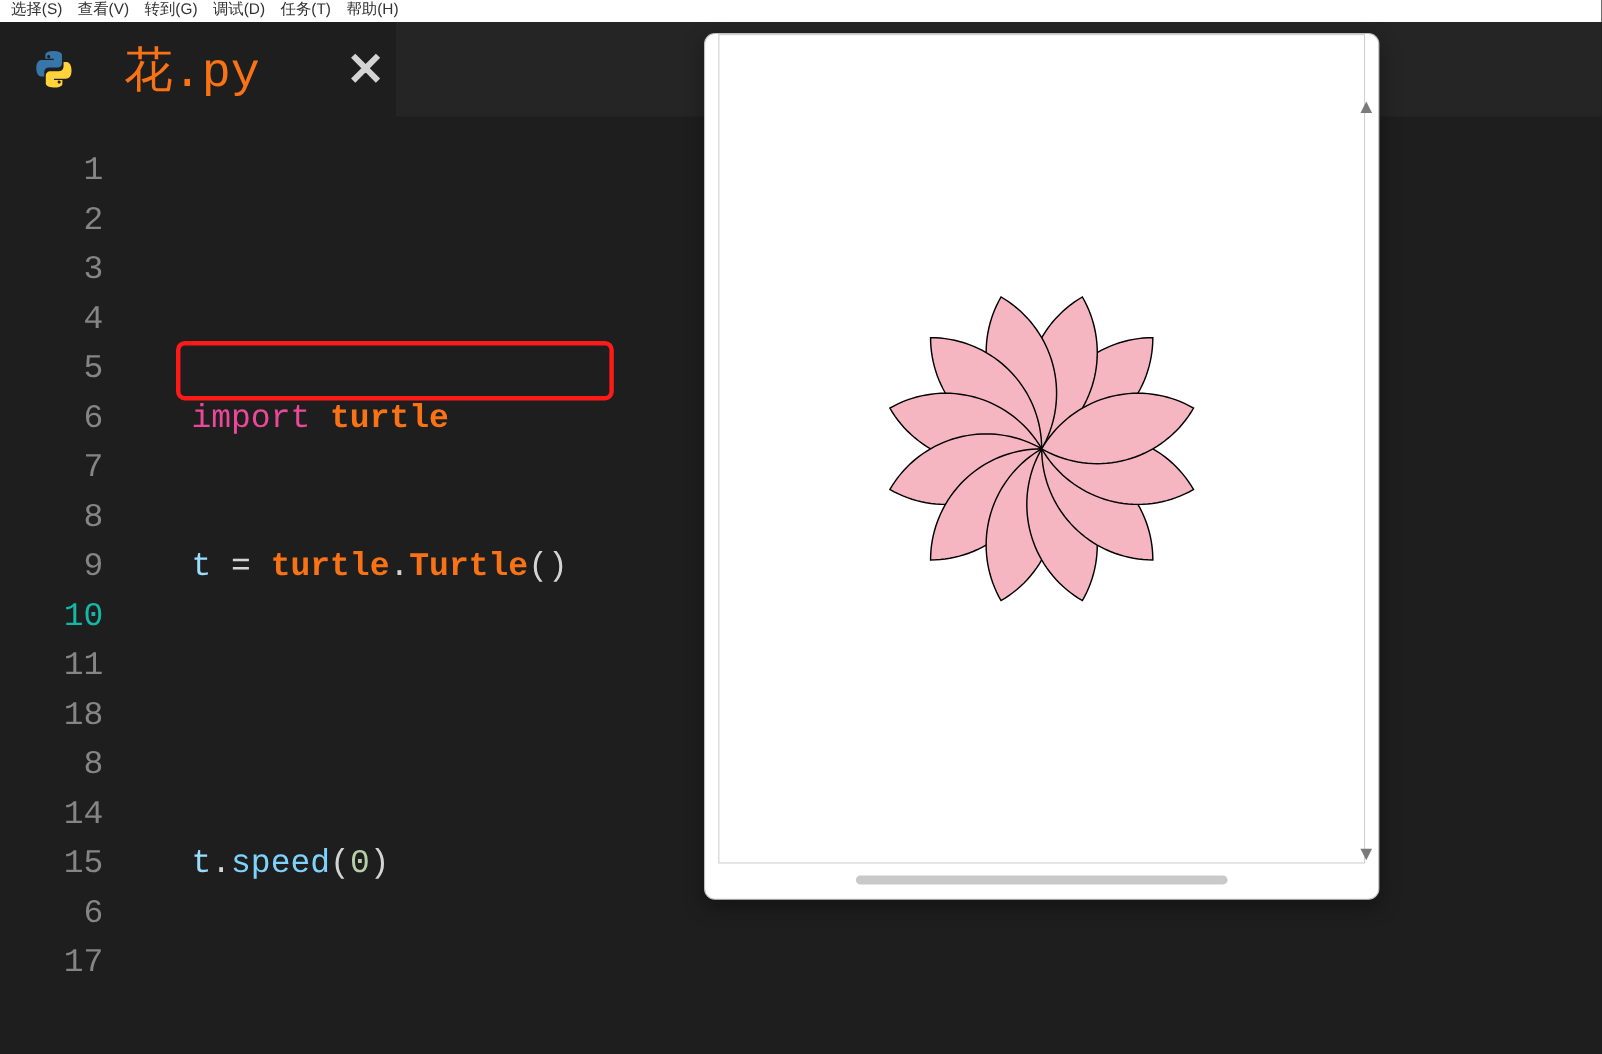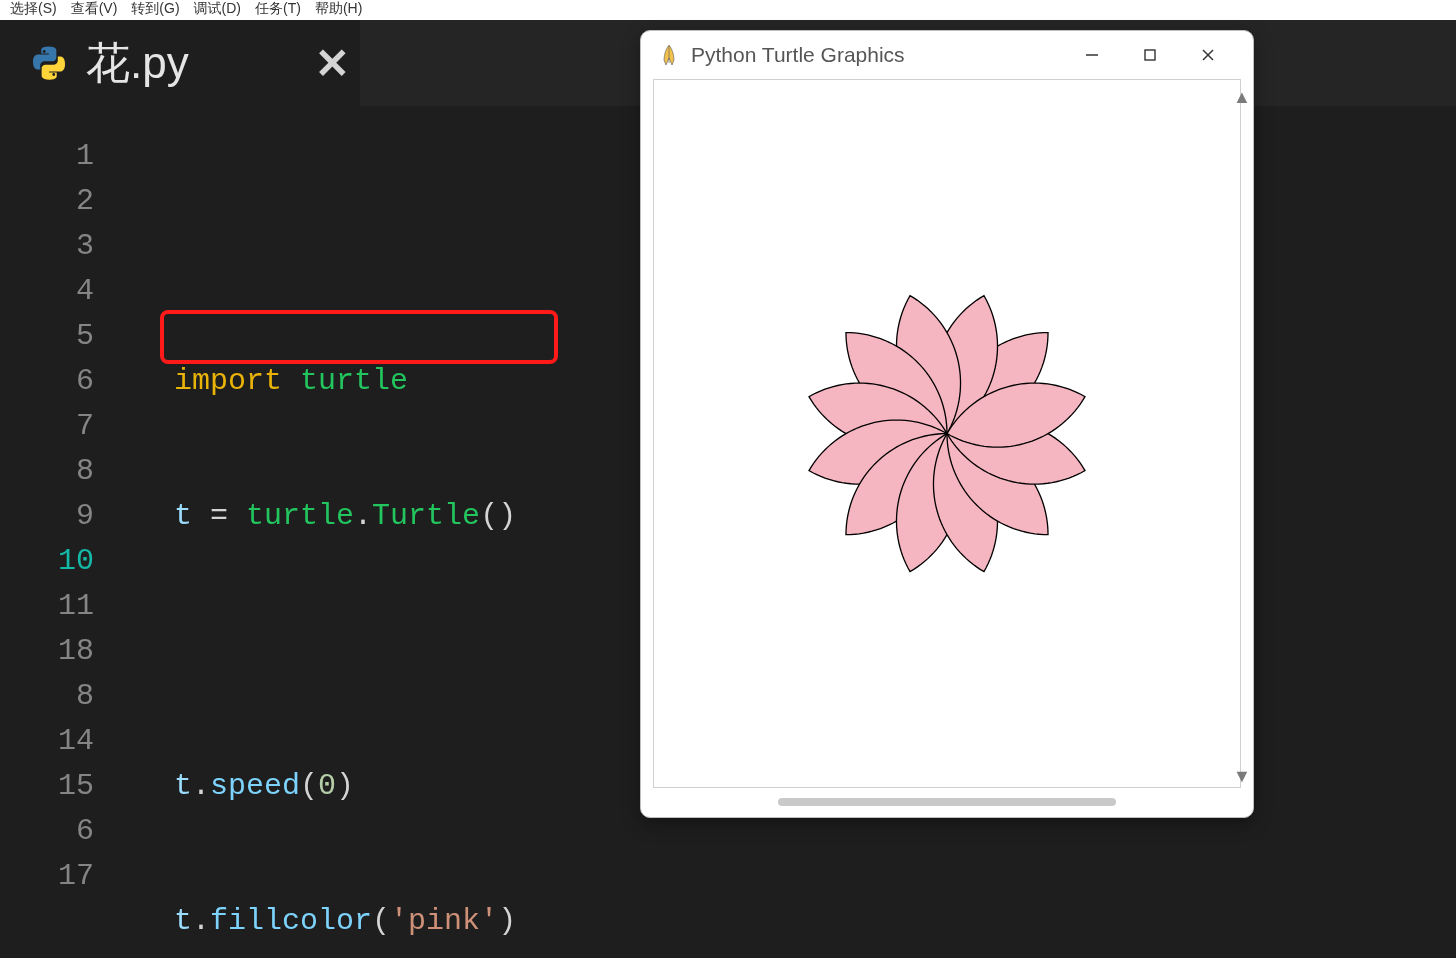--- a/index.html
+++ b/index.html
@@ -38,24 +38,25 @@
     align-items: center;
     padding: 0 38px 0 30px;
     position: relative;
     min-width: 360px;
   }
   .tab .pyicon {
     margin-right: 18px;
     display: inline-flex;
   }
   .tab .title {
-    color: #e5e5e5;
+    color: #f97316;
     font-size: 44px;
     font-weight: 400;
-    font-family: Liberation Sans, sans-serif;
+    font-family: Liberation Mono, monospace;
+    margin-left: 27px;
   }
   .tab .close {
     position: absolute;
     right: -18px;
     top: 50%;
     transform: translateY(-50%);
     color: #d4d4d4;
     font-size: 42px;
     font-weight: bold;
     padding: 0 28px;
@@ -75,22 +76,22 @@
     user-select: none;
   }
   .gutter div { padding-right: 26px; height: 45px; line-height: 45px; }
   .code {
     flex: 1;
     color: #d4d4d4;
     white-space: pre;
     position: relative;
   }
   .line { height: 45px; line-height: 45px; position: relative; }
-  .kw   { color: #eab308; }
-  .mod  { color: #22c55e; }
+  .kw   { color: #ec4899; }
+  .mod  { color: #f97316; font-weight: bold; }
   .var  { color: #9cdcfe; }
   .fn   { color: #7dd3fc; }
   .num  { color: #b5cea8; }
   .str  { color: #ce9178; }
   .op   { color: #d4d4d4; }
   .pn   { color: #d4d4d4; }
   .highlight-box {
     position: absolute;
     border: 4px solid #ff1a1a;
     border-radius: 8px;
@@ -216,63 +217,36 @@
   </div>
 
   <div class="code">
     
     <div class="highlight-box" style="left:40px; top:176px; width:398px; height:54px;"></div>
 
     <div class="line"><span>   </span><span class="kw">import</span><span> </span><span class="mod">turtle</span></div>
     <div class="line"><span>   </span><span class="var">t</span><span class="op"> = </span><span class="mod">turtle</span><span class="pn">.</span><span class="mod">Turtle</span><span class="pn">()</span></div>
     <div class="line"></div>
     <div class="line"><span>   </span><span class="var">t</span><span class="pn">.</span><span class="fn">speed</span><span class="pn">(</span><span class="num">0</span><span class="pn">)</span></div>
-    <div class="line"><span>   </span><span class="var">t</span><span class="pn">.</span><span class="fn">fillcolor</span><span class="pn">(</span><span class="str">'pink'</span><span class="pn">)</span></div>
     
     
     
     
     
     
     
     
     
     
     
     
   </div>
 </div>
 
 <div class="turtle-window">
-  <div class="tw-titlebar">
-    <span class="feather">
-      <svg width="20" height="24" viewBox="0 0 20 24">
-        <path d="M10 2 C7 6 5 11 5 17 L7 22 L10 15 L13 22 L15 17 C15 11 13 6 10 2 Z" fill="#f2c14e" stroke="#555" stroke-width="0.6"></path>
-        <path d="M10 3 L10 20" stroke="#555" stroke-width="0.6"></path>
-      </svg>
-    </span>
-    <span class="tw-title">Python Turtle Graphics</span>
-    <span class="tw-spacer"></span>
-    <span class="tw-btn">
-      <svg width="14" height="14" viewBox="0 0 14 14">
-          <line x1="1" y1="7" x2="13" y2="7" stroke="#333" stroke-width="1.4"></line>
-        </svg>
-    </span>
-    <span class="tw-btn">
-      <svg width="14" height="14" viewBox="0 0 14 14">
-          <rect x="2" y="2" width="10" height="10" fill="none" stroke="#333" stroke-width="1.4"></rect>
-        </svg>
-    </span>
-    <span class="tw-btn">
-      <svg width="14" height="14" viewBox="0 0 14 14">
-          <line x1="2" y1="2" x2="12" y2="12" stroke="#333" stroke-width="1.4"></line>
-          <line x1="12" y1="2" x2="2" y2="12" stroke="#333" stroke-width="1.4"></line>
-        </svg>
-    </span>
-  </div>
 
   <div class="tw-canvas-wrap">
     <svg class="tw-canvas" id="turtle-canvas" viewBox="-290 -350 580 700">
         <path d="M 0 0 L 4.36 -0.10 L 8.72 -0.38 L 13.05 -0.86 L 17.36 -1.52 L 21.64 -2.37 L 25.88 -3.41 L 30.07 -4.63 L 34.20 -6.03 L 38.27 -7.61 L 42.26 -9.37 L 46.17 -11.30 L 50.00 -13.40 L 53.73 -15.66 L 57.36 -18.08 L 60.88 -20.66 L 64.28 -23.40 L 67.56 -26.27 L 70.71 -29.29 L 73.73 -32.44 L 76.60 -35.72 L 79.34 -39.12 L 81.92 -42.64 L 84.34 -46.27 L 86.60 -50.00 L 88.70 -53.83 L 90.63 -57.74 L 92.39 -61.73 L 93.97 -65.80 L 95.37 -69.93 L 96.59 -74.12 L 97.63 -78.36 L 98.48 -82.64 L 99.14 -86.95 L 99.62 -91.28 L 99.90 -95.64 L 100.00 -100.00 L 95.64 -99.90 L 91.28 -99.62 L 86.95 -99.14 L 82.64 -98.48 L 78.36 -97.63 L 74.12 -96.59 L 69.93 -95.37 L 65.80 -93.97 L 61.73 -92.39 L 57.74 -90.63 L 53.83 -88.70 L 50.00 -86.60 L 46.27 -84.34 L 42.64 -81.92 L 39.12 -79.34 L 35.72 -76.60 L 32.44 -73.73 L 29.29 -70.71 L 26.27 -67.56 L 23.40 -64.28 L 20.66 -60.88 L 18.08 -57.36 L 15.66 -53.73 L 13.40 -50.00 L 11.30 -46.17 L 9.37 -42.26 L 7.61 -38.27 L 6.03 -34.20 L 4.63 -30.07 L 3.41 -25.88 L 2.37 -21.64 L 1.52 -17.36 L 0.86 -13.05 L 0.38 -8.72 L 0.10 -4.36 L -0.00 -0.00 Z" fill="#f6b6c1" stroke="#000000" stroke-width="1.3"></path>
         <path d="M 0 0 L 3.73 -2.26 L 7.36 -4.69 L 10.88 -7.27 L 14.28 -10.00 L 17.56 -12.87 L 20.71 -15.89 L 23.73 -19.04 L 26.60 -22.32 L 29.34 -25.73 L 31.92 -29.24 L 34.34 -32.87 L 36.60 -36.60 L 38.70 -40.43 L 40.63 -44.34 L 42.39 -48.33 L 43.97 -52.40 L 45.37 -56.53 L 46.59 -60.72 L 47.63 -64.96 L 48.48 -69.24 L 49.14 -73.55 L 49.62 -77.89 L 49.90 -82.24 L 50.00 -86.60 L 49.90 -90.96 L 49.62 -95.32 L 49.14 -99.66 L 48.48 -103.97 L 47.63 -108.25 L 46.59 -112.48 L 45.37 -116.67 L 43.97 -120.80 L 42.39 -124.87 L 40.63 -128.86 L 38.70 -132.78 L 36.60 -136.60 L 32.87 -134.34 L 29.24 -131.92 L 25.73 -129.34 L 22.32 -126.60 L 19.04 -123.73 L 15.89 -120.71 L 12.87 -117.56 L 10.00 -114.28 L 7.27 -110.88 L 4.69 -107.36 L 2.26 -103.73 L 0.00 -100.00 L -2.10 -96.17 L -4.03 -92.26 L -5.79 -88.27 L -7.37 -84.20 L -8.77 -80.07 L -9.99 -75.88 L -11.03 -71.64 L -11.88 -67.36 L -12.54 -63.05 L -13.02 -58.72 L -13.30 -54.36 L -13.40 -50.00 L -13.30 -45.64 L -13.02 -41.28 L -12.54 -36.95 L -11.88 -32.64 L -11.03 -28.36 L -9.99 -24.12 L -8.77 -19.93 L -7.37 -15.80 L -5.79 -11.73 L -4.03 -7.74 L -2.10 -3.83 L -0.00 -0.00 Z" fill="#f6b6c1" stroke="#000000" stroke-width="1.3"></path>
         <path d="M 0 0 L 2.10 -3.83 L 4.03 -7.74 L 5.79 -11.73 L 7.37 -15.80 L 8.77 -19.93 L 9.99 -24.12 L 11.03 -28.36 L 11.88 -32.64 L 12.54 -36.95 L 13.02 -41.28 L 13.30 -45.64 L 13.40 -50.00 L 13.30 -54.36 L 13.02 -58.72 L 12.54 -63.05 L 11.88 -67.36 L 11.03 -71.64 L 9.99 -75.88 L 8.77 -80.07 L 7.37 -84.20 L 5.79 -88.27 L 4.03 -92.26 L 2.10 -96.17 L 0.00 -100.00 L -2.26 -103.73 L -4.69 -107.36 L -7.27 -110.88 L -10.00 -114.28 L -12.87 -117.56 L -15.89 -120.71 L -19.04 -123.73 L -22.32 -126.60 L -25.73 -129.34 L -29.24 -131.92 L -32.87 -134.34 L -36.60 -136.60 L -38.70 -132.78 L -40.63 -128.86 L -42.39 -124.87 L -43.97 -120.80 L -45.37 -116.67 L -46.59 -112.48 L -47.63 -108.25 L -48.48 -103.97 L -49.14 -99.66 L -49.62 -95.32 L -49.90 -90.96 L -50.00 -86.60 L -49.90 -82.24 L -49.62 -77.89 L -49.14 -73.55 L -48.48 -69.24 L -47.63 -64.96 L -46.59 -60.72 L -45.37 -56.53 L -43.97 -52.40 L -42.39 -48.33 L -40.63 -44.34 L -38.70 -40.43 L -36.60 -36.60 L -34.34 -32.87 L -31.92 -29.24 L -29.34 -25.73 L -26.60 -22.32 L -23.73 -19.04 L -20.71 -15.89 L -17.56 -12.87 L -14.28 -10.00 L -10.88 -7.27 L -7.36 -4.69 L -3.73 -2.26 L -0.00 0.00 Z" fill="#f6b6c1" stroke="#000000" stroke-width="1.3"></path>
         <path d="M 0 0 L -0.10 -4.36 L -0.38 -8.72 L -0.86 -13.05 L -1.52 -17.36 L -2.37 -21.64 L -3.41 -25.88 L -4.63 -30.07 L -6.03 -34.20 L -7.61 -38.27 L -9.37 -42.26 L -11.30 -46.17 L -13.40 -50.00 L -15.66 -53.73 L -18.08 -57.36 L -20.66 -60.88 L -23.40 -64.28 L -26.27 -67.56 L -29.29 -70.71 L -32.44 -73.73 L -35.72 -76.60 L -39.12 -79.34 L -42.64 -81.92 L -46.27 -84.34 L -50.00 -86.60 L -53.83 -88.70 L -57.74 -90.63 L -61.73 -92.39 L -65.80 -93.97 L -69.93 -95.37 L -74.12 -96.59 L -78.36 -97.63 L -82.64 -98.48 L -86.95 -99.14 L -91.28 -99.62 L -95.64 -99.90 L -100.00 -100.00 L -99.90 -95.64 L -99.62 -91.28 L -99.14 -86.95 L -98.48 -82.64 L -97.63 -78.36 L -96.59 -74.12 L -95.37 -69.93 L -93.97 -65.80 L -92.39 -61.73 L -90.63 -57.74 L -88.70 -53.83 L -86.60 -50.00 L -84.34 -46.27 L -81.92 -42.64 L -79.34 -39.12 L -76.60 -35.72 L -73.73 -32.44 L -70.71 -29.29 L -67.56 -26.27 L -64.28 -23.40 L -60.88 -20.66 L -57.36 -18.08 L -53.73 -15.66 L -50.00 -13.40 L -46.17 -11.30 L -42.26 -9.37 L -38.27 -7.61 L -34.20 -6.03 L -30.07 -4.63 L -25.88 -3.41 L -21.64 -2.37 L -17.36 -1.52 L -13.05 -0.86 L -8.72 -0.38 L -4.36 -0.10 L -0.00 0.00 Z" fill="#f6b6c1" stroke="#000000" stroke-width="1.3"></path>
         <path d="M 0 0 L -2.26 -3.73 L -4.69 -7.36 L -7.27 -10.88 L -10.00 -14.28 L -12.87 -17.56 L -15.89 -20.71 L -19.04 -23.73 L -22.32 -26.60 L -25.73 -29.34 L -29.24 -31.92 L -32.87 -34.34 L -36.60 -36.60 L -40.43 -38.70 L -44.34 -40.63 L -48.33 -42.39 L -52.40 -43.97 L -56.53 -45.37 L -60.72 -46.59 L -64.96 -47.63 L -69.24 -48.48 L -73.55 -49.14 L -77.89 -49.62 L -82.24 -49.90 L -86.60 -50.00 L -90.96 -49.90 L -95.32 -49.62 L -99.66 -49.14 L -103.97 -48.48 L -108.25 -47.63 L -112.48 -46.59 L -116.67 -45.37 L -120.80 -43.97 L -124.87 -42.39 L -128.86 -40.63 L -132.78 -38.70 L -136.60 -36.60 L -134.34 -32.87 L -131.92 -29.24 L -129.34 -25.73 L -126.60 -22.32 L -123.73 -19.04 L -120.71 -15.89 L -117.56 -12.87 L -114.28 -10.00 L -110.88 -7.27 L -107.36 -4.69 L -103.73 -2.26 L -100.00 -0.00 L -96.17 2.10 L -92.26 4.03 L -88.27 5.79 L -84.20 7.37 L -80.07 8.77 L -75.88 9.99 L -71.64 11.03 L -67.36 11.88 L -63.05 12.54 L -58.72 13.02 L -54.36 13.30 L -50.00 13.40 L -45.64 13.30 L -41.28 13.02 L -36.95 12.54 L -32.64 11.88 L -28.36 11.03 L -24.12 9.99 L -19.93 8.77 L -15.80 7.37 L -11.73 5.79 L -7.74 4.03 L -3.83 2.10 L -0.00 0.00 Z" fill="#f6b6c1" stroke="#000000" stroke-width="1.3"></path>
         <path d="M 0 0 L -3.83 -2.10 L -7.74 -4.03 L -11.73 -5.79 L -15.80 -7.37 L -19.93 -8.77 L -24.12 -9.99 L -28.36 -11.03 L -32.64 -11.88 L -36.95 -12.54 L -41.28 -13.02 L -45.64 -13.30 L -50.00 -13.40 L -54.36 -13.30 L -58.72 -13.02 L -63.05 -12.54 L -67.36 -11.88 L -71.64 -11.03 L -75.88 -9.99 L -80.07 -8.77 L -84.20 -7.37 L -88.27 -5.79 L -92.26 -4.03 L -96.17 -2.10 L -100.00 -0.00 L -103.73 2.26 L -107.36 4.69 L -110.88 7.27 L -114.28 10.00 L -117.56 12.87 L -120.71 15.89 L -123.73 19.04 L -126.60 22.32 L -129.34 25.73 L -131.92 29.24 L -134.34 32.87 L -136.60 36.60 L -132.78 38.70 L -128.86 40.63 L -124.87 42.39 L -120.80 43.97 L -116.67 45.37 L -112.48 46.59 L -108.25 47.63 L -103.97 48.48 L -99.66 49.14 L -95.32 49.62 L -90.96 49.90 L -86.60 50.00 L -82.24 49.90 L -77.89 49.62 L -73.55 49.14 L -69.24 48.48 L -64.96 47.63 L -60.72 46.59 L -56.53 45.37 L -52.40 43.97 L -48.33 42.39 L -44.34 40.63 L -40.43 38.70 L -36.60 36.60 L -32.87 34.34 L -29.24 31.92 L -25.73 29.34 L -22.32 26.60 L -19.04 23.73 L -15.89 20.71 L -12.87 17.56 L -10.00 14.28 L -7.27 10.88 L -4.69 7.36 L -2.26 3.73 L 0.00 0.00 Z" fill="#f6b6c1" stroke="#000000" stroke-width="1.3"></path>
         <path d="M 0 0 L -4.36 0.10 L -8.72 0.38 L -13.05 0.86 L -17.36 1.52 L -21.64 2.37 L -25.88 3.41 L -30.07 4.63 L -34.20 6.03 L -38.27 7.61 L -42.26 9.37 L -46.17 11.30 L -50.00 13.40 L -53.73 15.66 L -57.36 18.08 L -60.88 20.66 L -64.28 23.40 L -67.56 26.27 L -70.71 29.29 L -73.73 32.44 L -76.60 35.72 L -79.34 39.12 L -81.92 42.64 L -84.34 46.27 L -86.60 50.00 L -88.70 53.83 L -90.63 57.74 L -92.39 61.73 L -93.97 65.80 L -95.37 69.93 L -96.59 74.12 L -97.63 78.36 L -98.48 82.64 L -99.14 86.95 L -99.62 91.28 L -99.90 95.64 L -100.00 100.00 L -95.64 99.90 L -91.28 99.62 L -86.95 99.14 L -82.64 98.48 L -78.36 97.63 L -74.12 96.59 L -69.93 95.37 L -65.80 93.97 L -61.73 92.39 L -57.74 90.63 L -53.83 88.70 L -50.00 86.60 L -46.27 84.34 L -42.64 81.92 L -39.12 79.34 L -35.72 76.60 L -32.44 73.73 L -29.29 70.71 L -26.27 67.56 L -23.40 64.28 L -20.66 60.88 L -18.08 57.36 L -15.66 53.73 L -13.40 50.00 L -11.30 46.17 L -9.37 42.26 L -7.61 38.27 L -6.03 34.20 L -4.63 30.07 L -3.41 25.88 L -2.37 21.64 L -1.52 17.36 L -0.86 13.05 L -0.38 8.72 L -0.10 4.36 L 0.00 0.00 Z" fill="#f6b6c1" stroke="#000000" stroke-width="1.3"></path>

